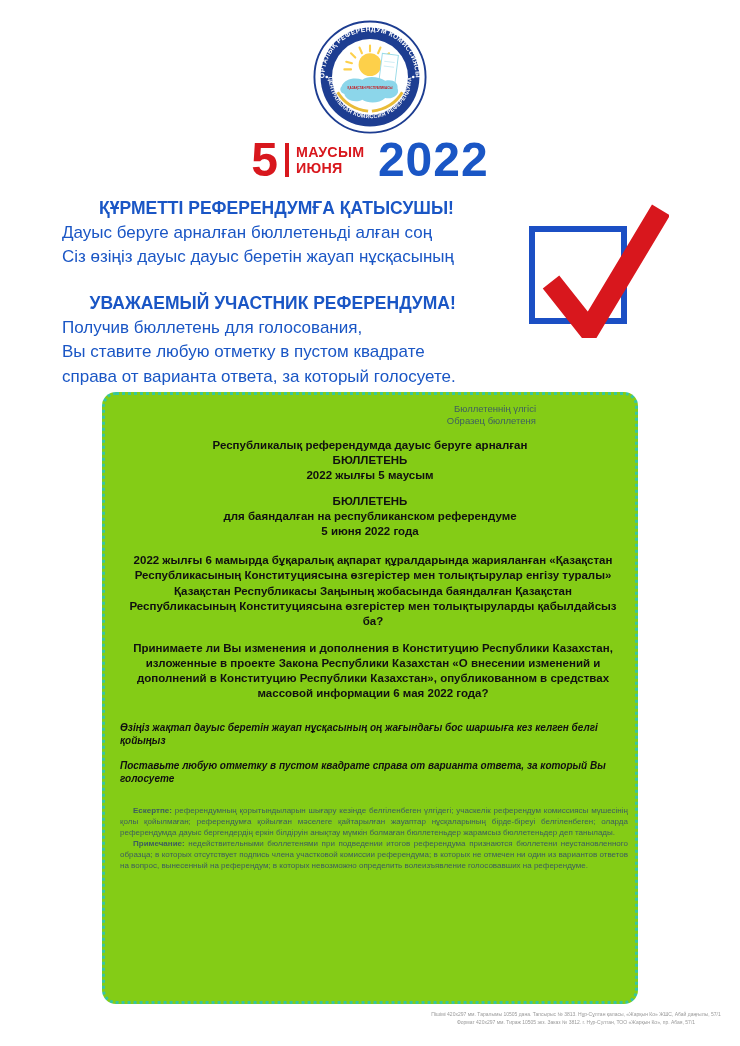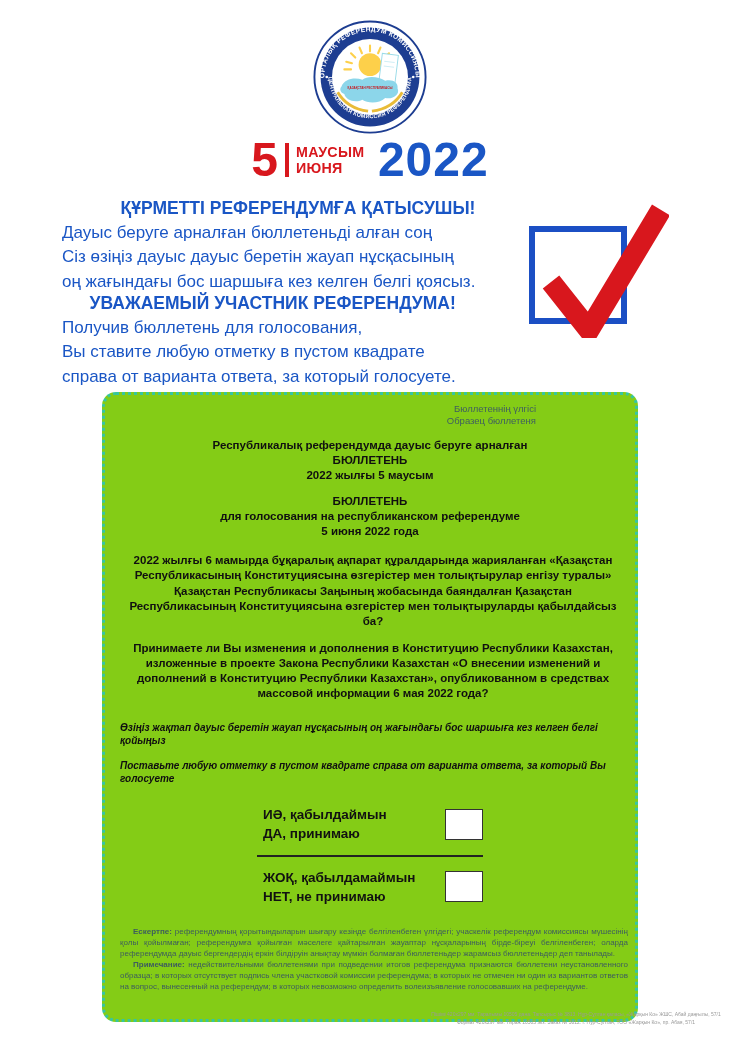--- a/index.html
+++ b/index.html
@@ -104,21 +104,20 @@
       <span>МАУСЫМ</span>
       <span>ИЮНЯ</span>
     </span>
     <span class="date-year">2022</span>
   </div>
 
   <div class="greet greet-kk">
     <div class="greet-title">ҚҰРМЕТТІ РЕФЕРЕНДУМҒА ҚАТЫСУШЫ!</div>
     <div>Дауыс беруге арналған бюллетеньді алған соң</div>
     <div>Сіз өзіңіз дауыс дауыс беретін жауап нұсқасының</div>
-    <div>оң жағындағы  бос шаршыға  кез келген белгі қоясыз.</div>
   </div>
 
   <div class="greet greet-ru">
     <div class="greet-title">УВАЖАЕМЫЙ УЧАСТНИК РЕФЕРЕНДУМА!</div>
     <div>Получив бюллетень для голосования,</div>
     <div>Вы ставите любую отметку в пустом квадрате</div>
     <div>справа от варианта ответа, за который голосуете.</div>
   </div>
 
   <div class="checkwrap">
@@ -135,47 +134,30 @@
     </div>
 
     <div class="b-title">
       <div>Республикалық референдумда дауыс беруге арналған</div>
       <div>БЮЛЛЕТЕНЬ</div>
       <div>2022 жылғы 5 маусым</div>
     </div>
 
     <div class="b-title">
       <div>БЮЛЛЕТЕНЬ</div>
-      <div>для голосования на республиканском референдуме</div>
+      <div>для баяндалған на республиканском референдуме</div>
       <div>5 июня 2022 года</div>
     </div>
 
     <p class="b-question">2022 жылғы 6 мамырда бұқаралық ақпарат құралдарында жарияланған «Қазақстан Республикасының Конституциясына өзгерістер мен толықтырулар енгізу туралы» Қазақстан Республикасы Заңының жобасында баяндалған Қазақстан Республикасының Конституциясына өзгерістер мен толықтыруларды қабылдайсыз ба?</p>
     <p class="b-question ru">Принимаете ли Вы изменения и дополнения в Конституцию Республики Казахстан, изложенные в проекте Закона Республики Казахстан «О внесении изменений и дополнений в Конституцию Республики Казахстан», опубликованном в средствах массовой информации 6 мая 2022 года?</p>
 
     <p class="b-instr">Өзіңіз жақтап дауыс беретін жауап нұсқасының  оң жағындағы бос шаршыға кез келген белгі қойыңыз</p>
     <p class="b-instr ru">Поставьте любую отметку в пустом квадрате справа от варианта ответа, за который Вы голосуете</p>
 
-    <div class="options">
-      <div class="option-row">
-        <div class="opt-labels">
-          <div>ИӘ,  қабылдаймын</div>
-          <div>ДА,  принимаю</div>
-        </div>
-        <div class="opt-box"></div>
-      </div>
-      <div class="opt-sep"></div>
-      <div class="option-row">
-        <div class="opt-labels">
-          <div>ЖОҚ, қабылдамаймын</div>
-          <div>НЕТ,  не принимаю</div>
-        </div>
-        <div class="opt-box"></div>
-      </div>
-    </div>
 
     <div class="notes">
       <p><b>Ескертпе:</b> <span>референдумның қорытындыларын шығару кезінде белгіленбеген үлгідегі; учаскелік референдум комиссиясы мүшесінің қолы қойылмаған; референдумға қойылған мәселеге қайтарылған жауаптар нұсқаларының бірде-біреуі белгіленбеген; оларда референдумда дауыс бергендердің еркін білдіруін анықтау мүмкін болмаған бюллетеньдер жарамсыз бюллетеньдер деп танылады.</span></p>
       <p><b>Примечание:</b> <span>недействительными бюллетенями при подведении итогов референдума признаются бюллетени неустановленного образца; в которых отсутствует подпись члена участковой комиссии референдума; в которых не отмечен ни один из вариантов ответов на вопрос, вынесенный на референдум; в которых невозможно определить волеизъявление голосовавших на референдуме.</span></p>
     </div>
   </div>
 
   <div class="print-info">
     <div>Пішімі 420х297 мм. Таралымы 10505 дана. Тапсырыс № 3813. Нұр-Сұлтан қаласы, «Жарқын Ко» ЖШС, Абай даңғылы, 57/1</div>
     <div>Формат 420х297 мм. Тираж 10505 экз. Заказ № 3812. г. Нур-Султан, ТОО «Жарқын Ко», пр. Абая, 57/1</div>

